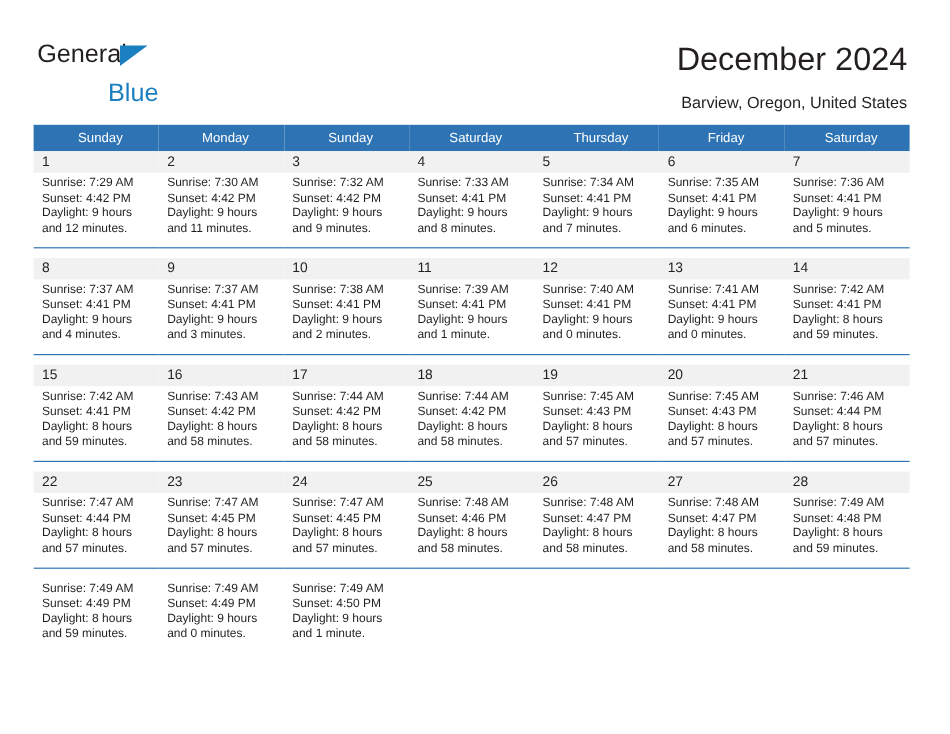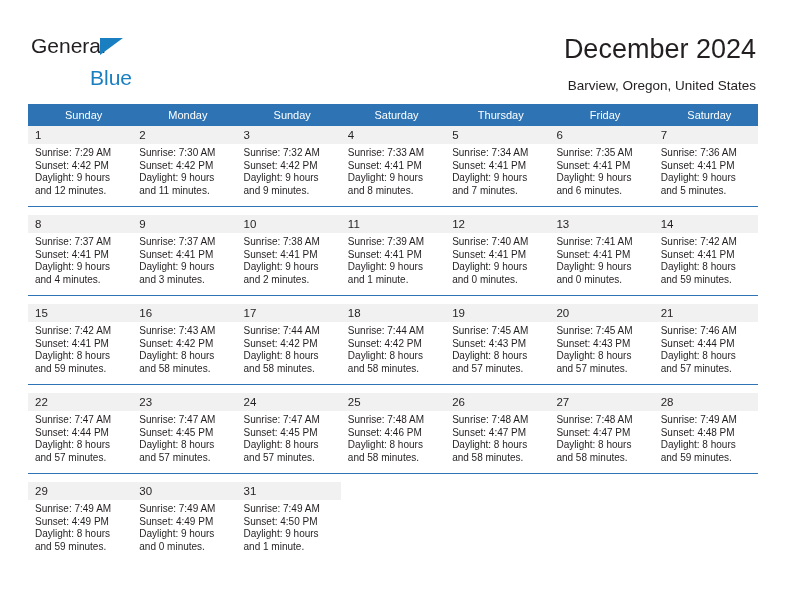--- a/index.html
+++ b/index.html
@@ -386,29 +386,20 @@
           <span class="ln">Sunrise: 7:49 AM</span>
           <span class="ln">Sunset: 4:48 PM</span>
           <span class="ln">Daylight: 8 hours</span>
           <span class="ln">and 59 minutes.</span>
         </td>
       </tr>
       <tr class="sep-row">
         <td colspan="7"></td>
       </tr>
 
-      <tr class="daynum-row">
-        <td>29</td>
-        <td>30</td>
-        <td>31</td>
-        <td class="empty"></td>
-        <td class="empty"></td>
-        <td class="empty"></td>
-        <td class="empty"></td>
-      </tr>
       <tr class="info-row">
         <td>
           <span class="ln">Sunrise: 7:49 AM</span>
           <span class="ln">Sunset: 4:49 PM</span>
           <span class="ln">Daylight: 8 hours</span>
           <span class="ln">and 59 minutes.</span>
         </td>
         <td>
           <span class="ln">Sunrise: 7:49 AM</span>
           <span class="ln">Sunset: 4:49 PM</span>

